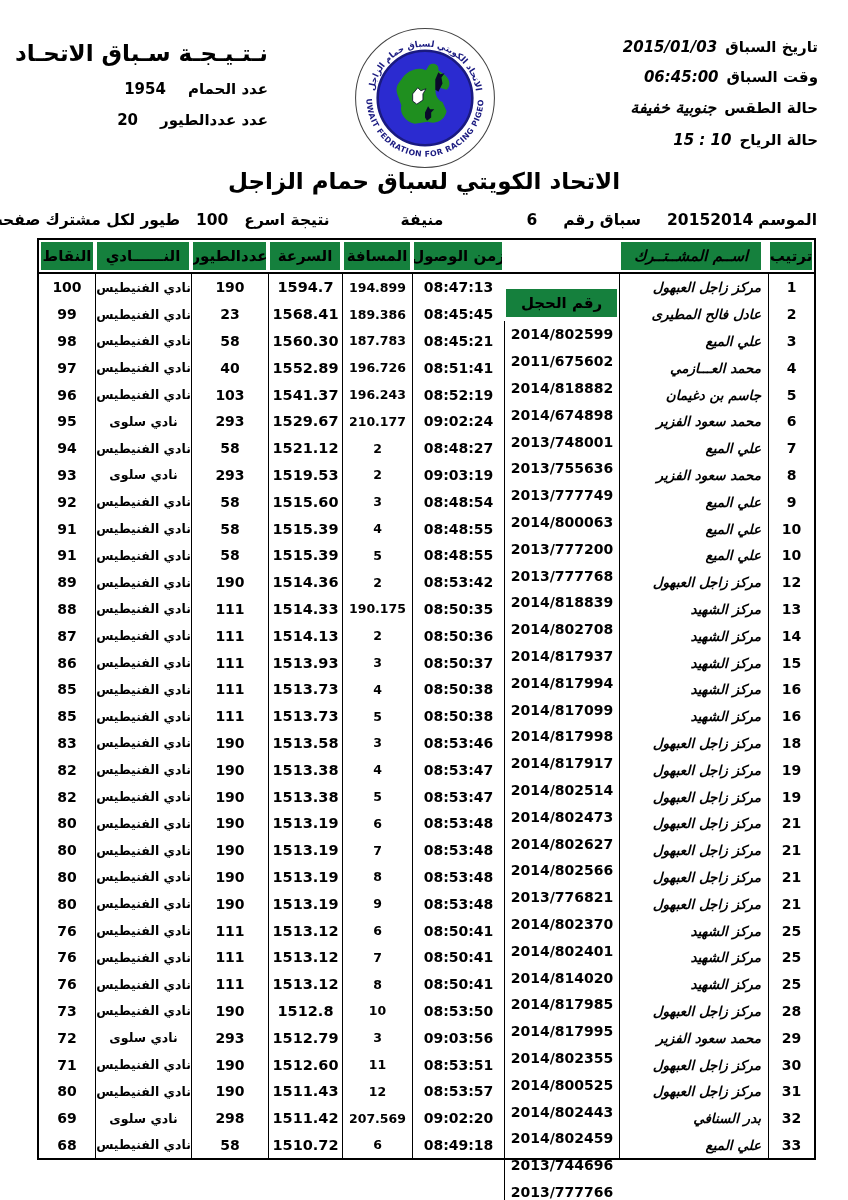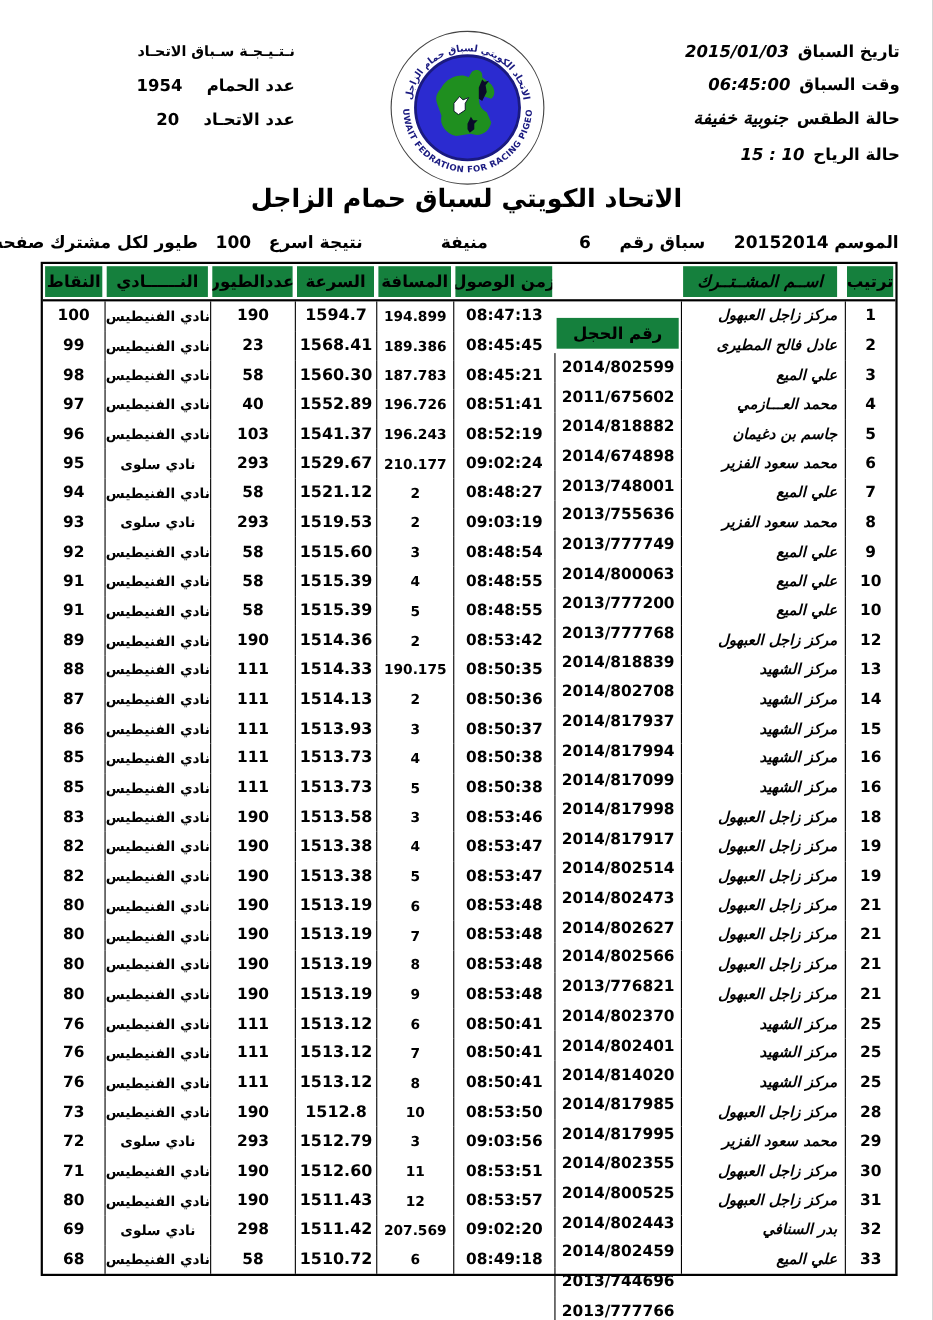--- a/index.html
+++ b/index.html
@@ -3,21 +3,21 @@
 <meta charset="utf-8">
 <style>
   html,body{margin:0;padding:0;background:#888;}
   .page{
     position:relative;width:848px;height:1200px;background:#ffffff;
     font-family:"DejaVu Sans", sans-serif;font-weight:bold;color:#000;
     margin:0 auto;overflow:hidden;
   }
   
   .meta-left{position:absolute;left:38px;top:40px;width:230px;direction:rtl;text-align:right;}
-  .meta-left .blk-title{font-size:13px;margin-bottom:14px;white-space:nowrap;}
+  .meta-left .blk-title{font-size:23px;margin-bottom:14px;white-space:nowrap;}
   .meta-left .meta-row{display:flex;direction:rtl;align-items:baseline;margin-bottom:13px;font-size:15px;}
   .meta-left .meta-row .lbl{white-space:nowrap;}
   .meta-left .meta-row .val{direction:ltr;unicode-bidi:isolate;margin-right:22px;text-align:right;}
   .meta-right{position:absolute;right:30px;top:38px;direction:rtl;text-align:right;}
   .meta-right .meta-row{display:flex;direction:rtl;align-items:baseline;margin-bottom:12px;font-size:15px;white-space:nowrap;}
   .meta-right .meta-row .val{direction:ltr;unicode-bidi:isolate;margin-right:8px;font-style:italic;}
   .meta-right .meta-row .val.small{font-size:16px;}
   .meta-right .meta-row.weather{margin-top:5px;margin-bottom:14px;}
   
   .logo{position:absolute;left:353px;top:26px;width:144px;height:144px;}
@@ -61,21 +61,21 @@
 
 <div class="page">
 
   <div class="meta-left">
     <div class="blk-title">نـتـيـجـة سـباق الاتحـاد</div>
     <div class="meta-row">
       <span class="lbl">عدد الحمام</span>
       <span class="val">1954</span>
     </div>
     <div class="meta-row">
-      <span class="lbl">عدد الاتحـاد</span>
+      <span class="lbl">عدد عددالطيور</span>
       <span class="val">20</span>
     </div>
   </div>
 
   <div class="logo">
     <svg viewBox="0 0 140 140" width="144" height="144">
       <defs>
         <path id="arcTop" d="M 20,70 A 50,50 0 0 1 120,70" fill="none"></path>
         <path id="arcBottom" d="M 13,70 A 57,57 0 0 0 127,70" fill="none"></path>
       </defs>

